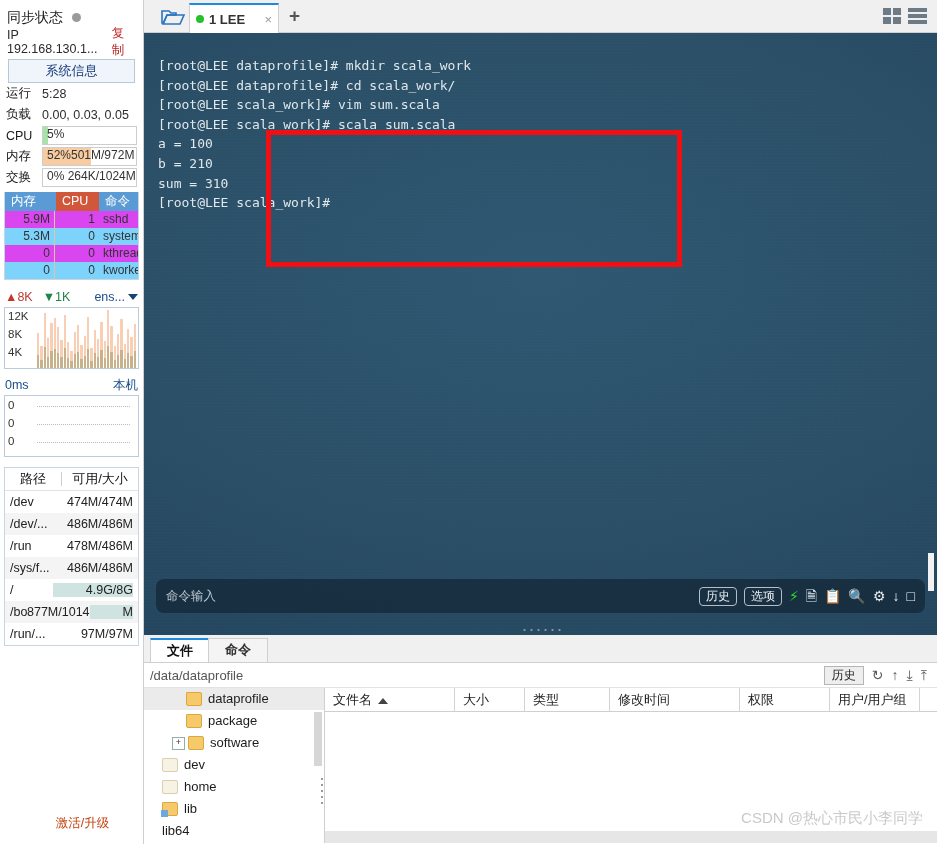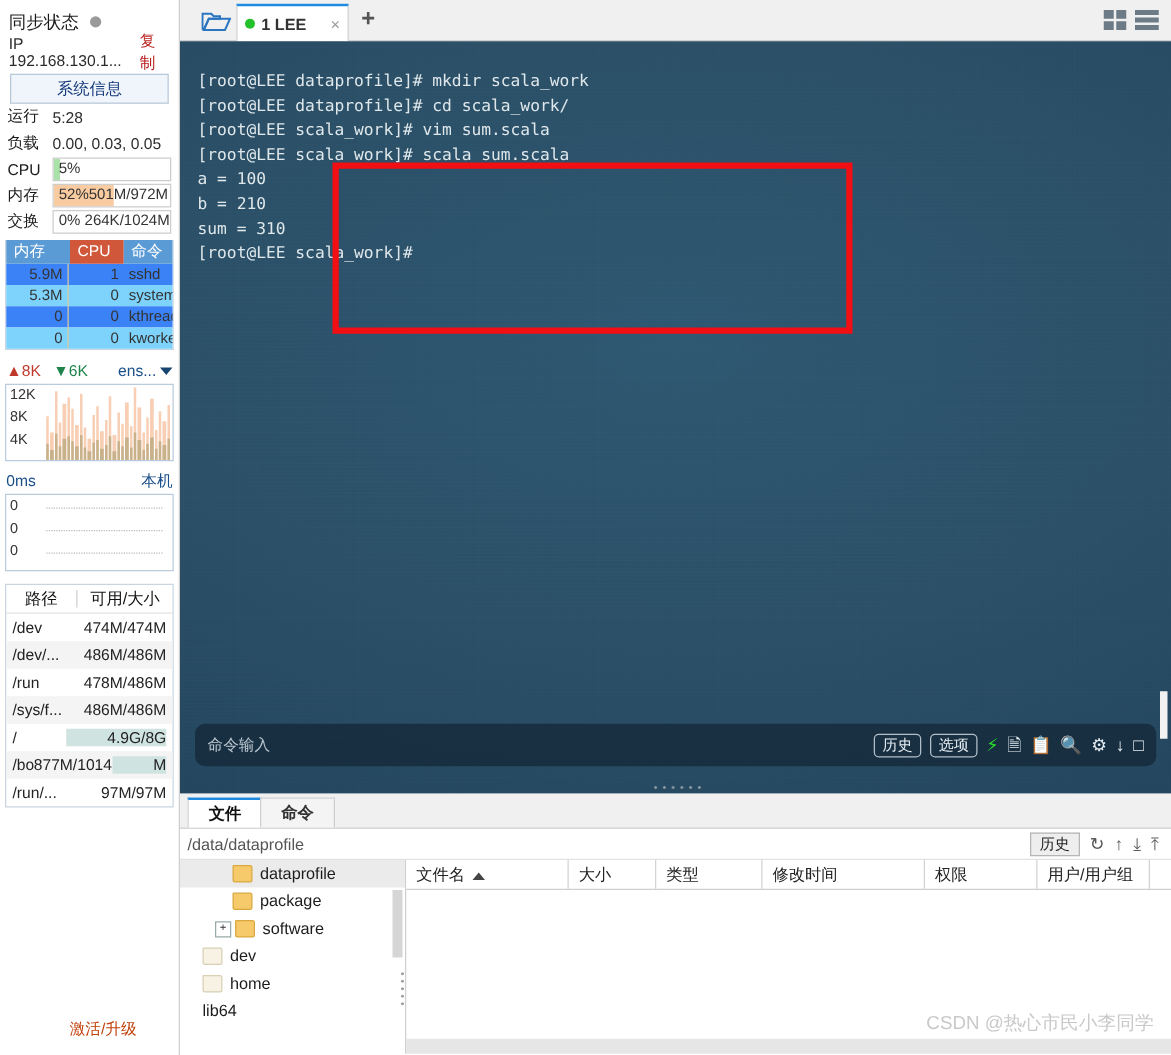--- a/index.html
+++ b/index.html
@@ -29,21 +29,21 @@
   .meter .fill{position:absolute;left:0;top:0;bottom:0;}
   .meter .txt{position:absolute;left:4px;top:0;line-height:15px;font-size:12px;color:#333;white-space:nowrap;}
 
   
   .proc{margin:4px 4px 0 4px;border:1px solid #c9d6e2;border-top:none;}
   .proc-head{display:flex;height:19px;line-height:19px;font-size:12.5px;color:#fff;}
   .ph{background:#5b9bd5;padding-left:6px;}
   .ph.mem{width:45px;}
   .ph.cpu{width:37px;background:#d0573a;}
   .ph.cmd{flex:1;background:#5b9bd5;}
-  .proc-row{display:flex;height:17px;line-height:17px;font-size:12px;color:#333;background:#3b82f6;}
+  .proc-row{display:flex;height:17px;line-height:17px;font-size:12px;color:#333;background:#d946ef;}
   .proc-row.alt{background:#7dd3fc;}
   .pc-mem{width:45px;text-align:right;padding-right:4px;}
   .pc-cpu{width:40px;text-align:right;padding-right:4px;border-left:1px solid #d9c9a0;}
   .pc-cmd{flex:1;padding-left:4px;overflow:hidden;white-space:nowrap;}
 
   
   .net-head{display:flex;align-items:center;height:20px;padding:0 5px;font-size:12.5px;margin-top:7px;}
   .arrow-up{color:#c0392b;font-weight:bold;}
   .up-val{color:#c0392b;margin-right:10px;}
   .arrow-dn{color:#1e8449;font-weight:bold;}
@@ -229,21 +229,21 @@
             <span class="pc-cpu">0</span>
             <span class="pc-cmd">kworker</span>
           </div>
         </div>
     </div>
 
     <div class="net-head">
       <span class="arrow-up">▲</span>
       <span class="up-val">8K</span>
       <span class="arrow-dn">▼</span>
-      <span class="dn-val">6K</span>
+      <span class="dn-val">1K</span>
       <span class="iface">
         <span>ens...</span>
         <i class="caret"></i>
       </span>
     </div>
     <div class="graphbox">
       <span class="gy" style="top:2px">12K</span>
       <span class="gy" style="top:20px">8K</span>
       <span class="gy" style="top:38px">4K</span>
       <div class="bars" id="net-bars">
@@ -492,20 +492,25 @@
               <span class="folder plain"></span>
               <span>dev</span>
             </div>
             <div class="tnode">
               <span class="ind" style="width: 10px;">&nbsp;</span>
               <span class="folder plain"></span>
               <span>home</span>
             </div>
             <div class="tnode">
               <span class="ind" style="width: 10px;">&nbsp;</span>
+              <span class="folder link"></span>
+              <span>lib</span>
+            </div>
+            <div class="tnode">
+              <span class="ind" style="width: 10px;">&nbsp;</span>
               <span>lib64</span>
             </div>
           </div>
         <div class="tree-sb"></div>
         <div class="tree-dots"></div>
       </div>
       <div class="list">
         <div class="lhead" id="list-head">
             <span class="lh" style="width: 130px;"><span>文件名</span><i class="sortcaret"></i></span>
             <span class="lh" style="width: 70px;"><span>大小</span></span>

